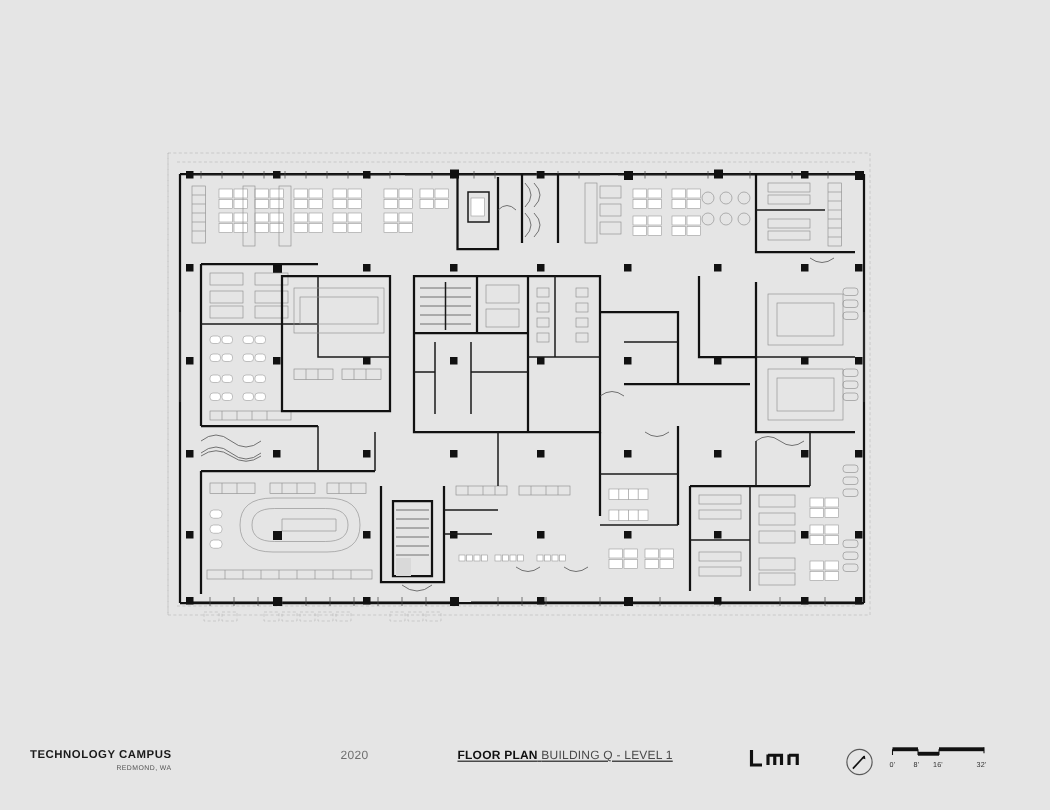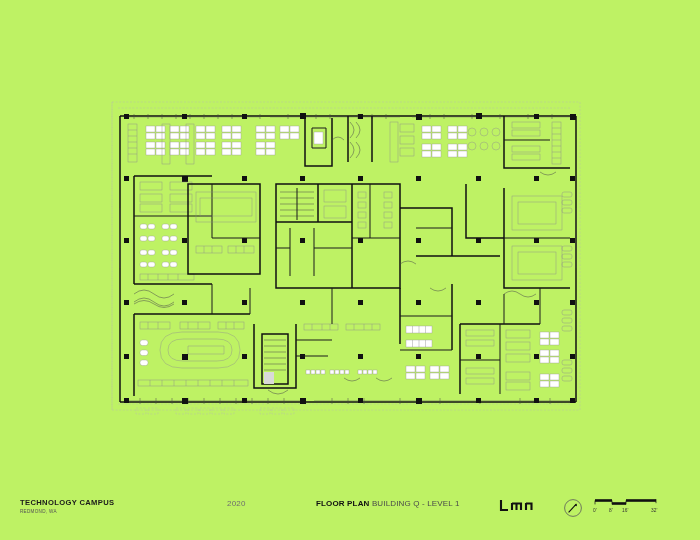--- a/index.html
+++ b/index.html
@@ -5,21 +5,21 @@
   html,body{margin:0;padding:0;}
   body{
     width:700px;height:540px;
     background:#ffffff;
     font-family:"Liberation Sans", sans-serif;
     overflow:hidden;
     position:relative;
     -webkit-font-smoothing:antialiased;
   }
   
-  #sheet{position:absolute;inset:0;background:#bef264;}
+  #sheet{position:absolute;inset:0;background:#e5e5e5;text-align:right;}
 
   
   #plan-area{
     position:absolute;
     left:100px;top:88px;
     width:500px;height:340px;
   }
   #plan-svg{display:block;width:500px;height:340px;}
 
   
@@ -37,22 +37,22 @@
   }
   .tb-project .loc{
     font-size:4.6px;letter-spacing:0.3px;color:#555;
     line-height:7px;margin-top:0.5px;white-space:nowrap;
   }
   .tb-year{
     position:absolute;left:227px;top:7px;
     font-size:8px;color:#6e6e6e;letter-spacing:0.2px;
   }
   .tb-sheet{
-    position:absolute;left:316px;top:7px;
-    font-size:8px;color:#4a4a4a;letter-spacing:0.15px;white-space:nowrap;
+    position:absolute;left:305px;top:7px;
+    font-size:8px;color:#4a4a4a;letter-spacing:0.15px;white-space:nowrap;text-decoration:underline;
   }
   .tb-sheet .bold{font-weight:bold;color:#111;}
   .tb-logo{
     position:absolute;left:498px;top:2px;
     width:44px;height:22px;
   }
   .tb-north{
     position:absolute;left:562px;top:497px;
     width:22px;height:22px;
   }

